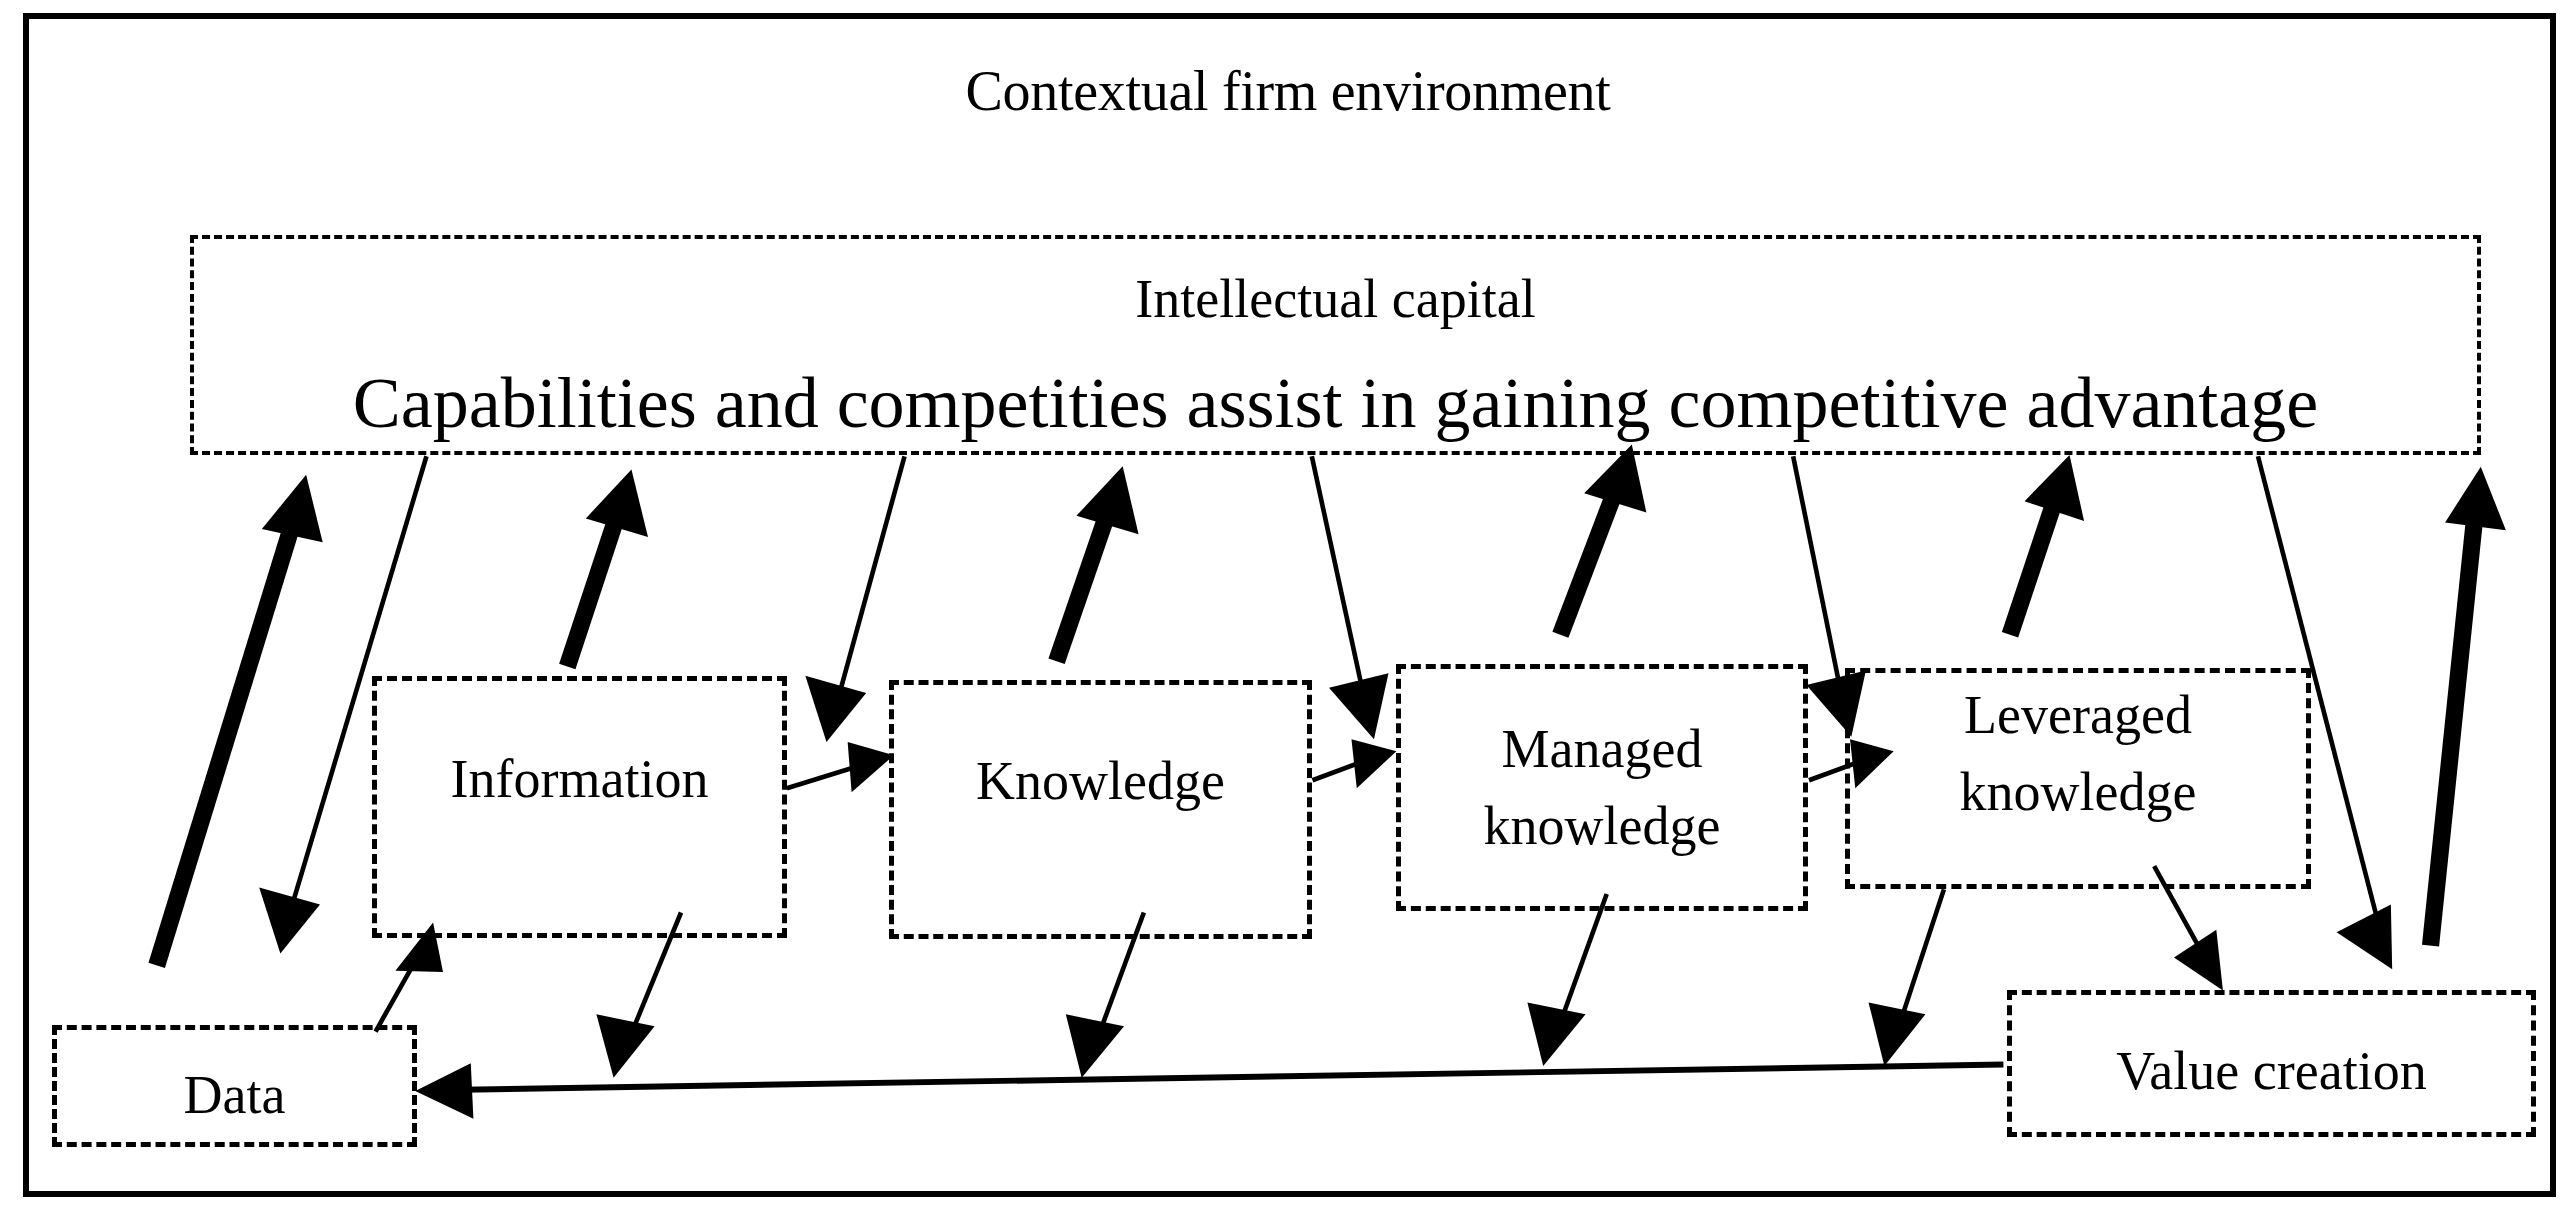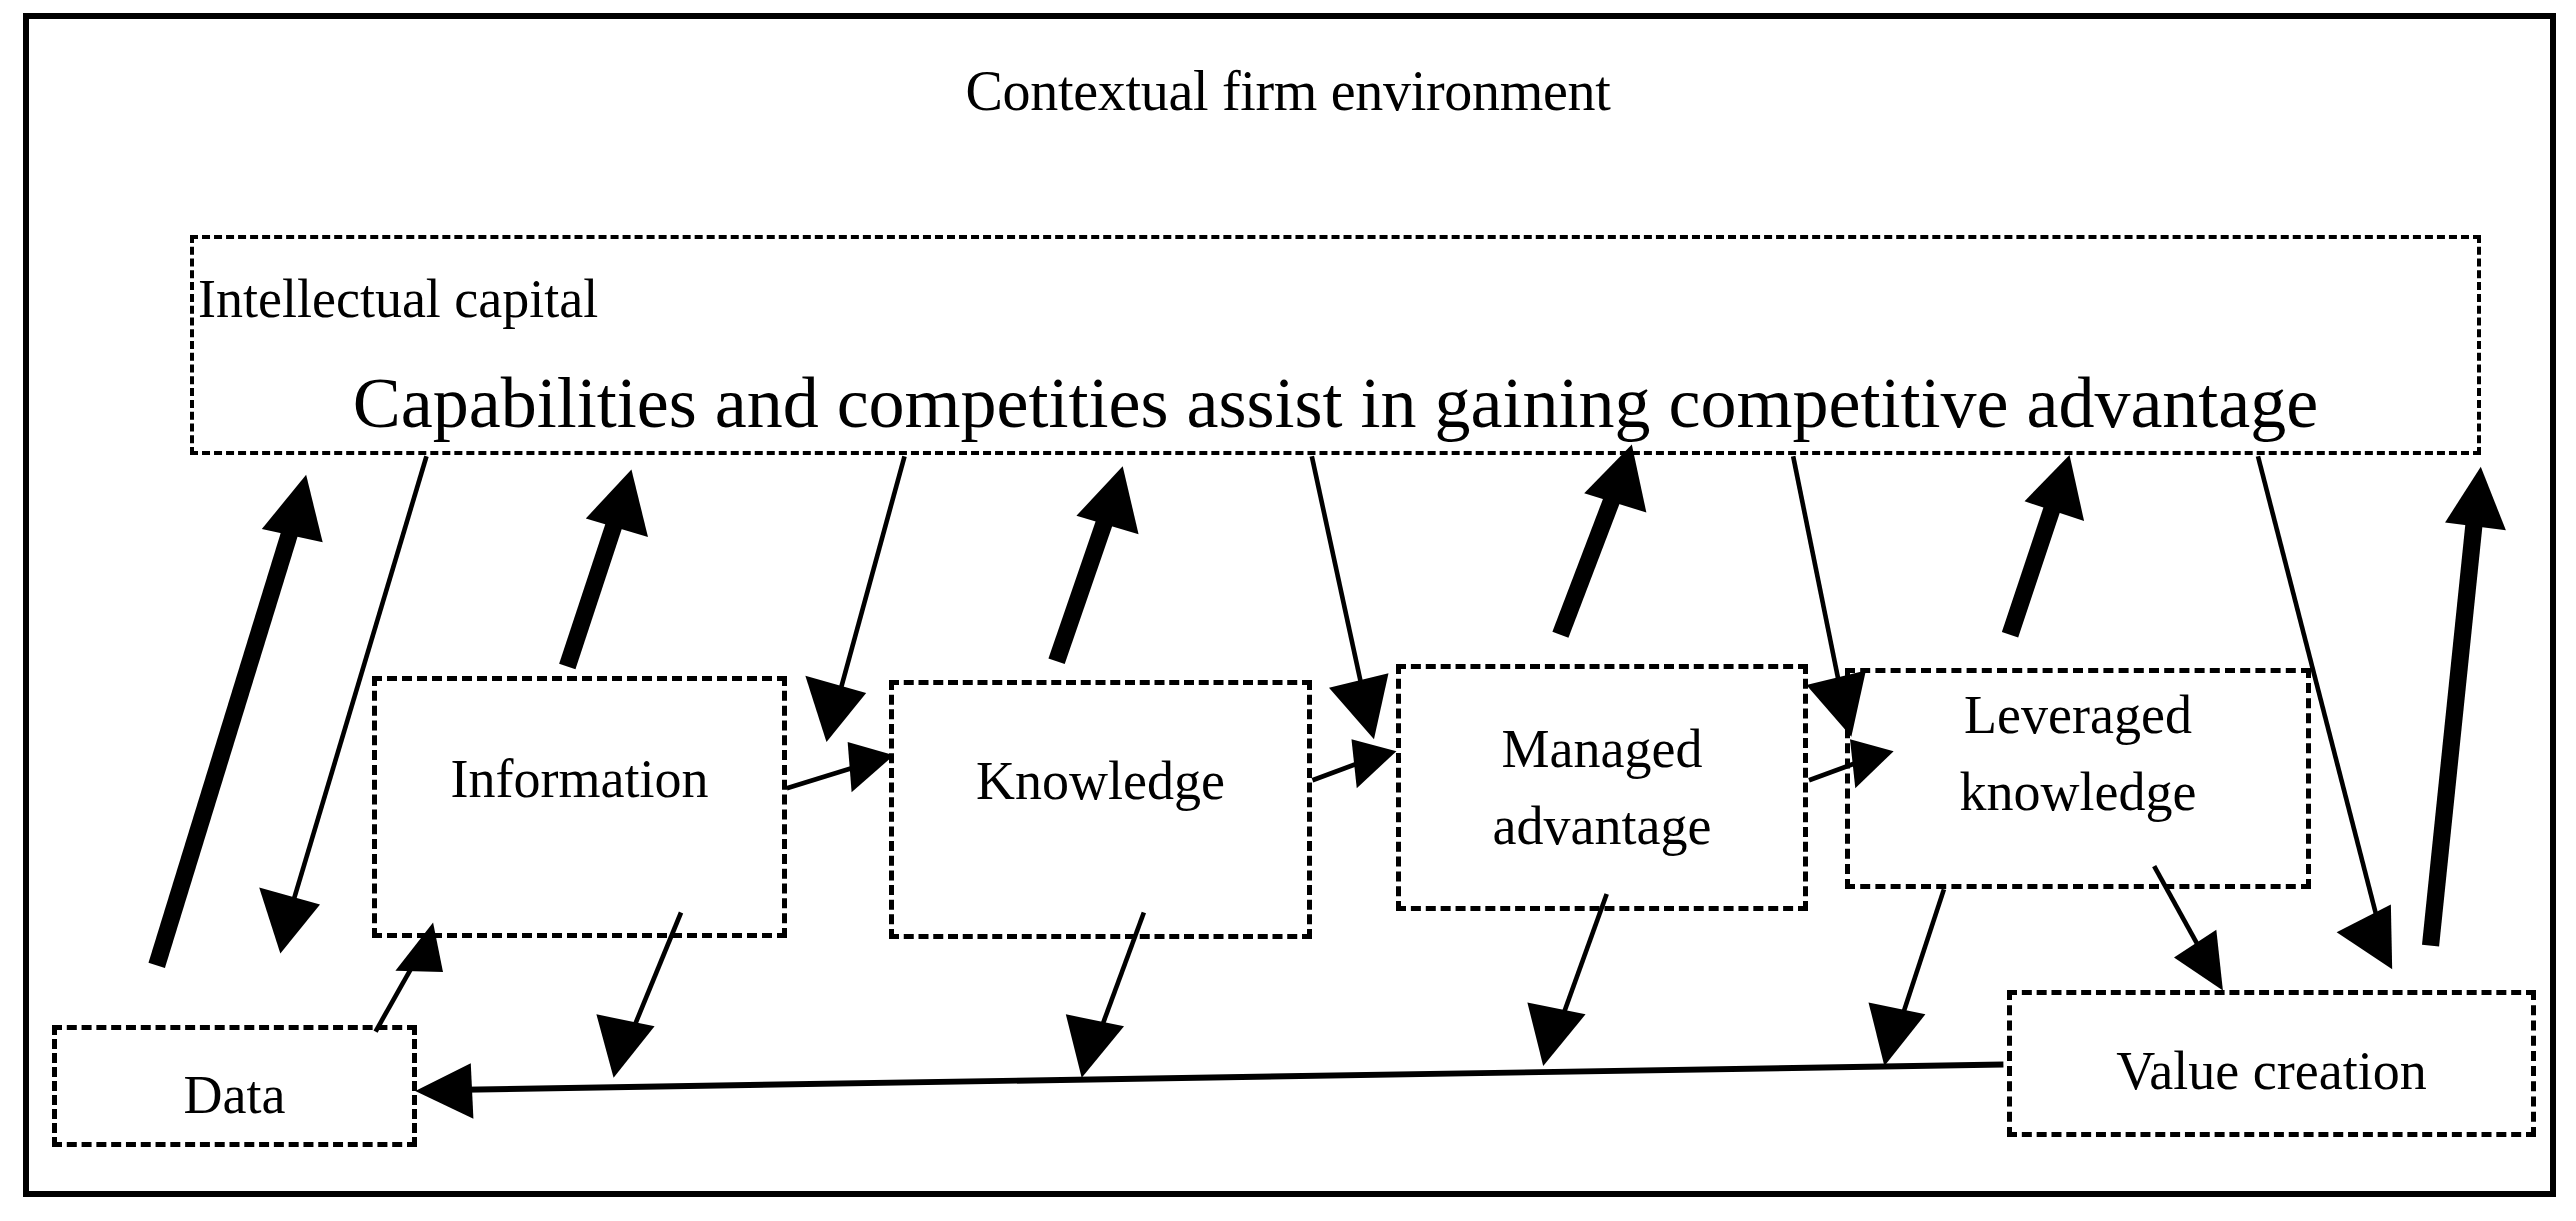--- a/index.html
+++ b/index.html
@@ -49,23 +49,24 @@
     left: 190px;
     top: 235px;
     width: 2291px;
     height: 220px;
     border: 4.6px dashed #000000;
     box-sizing: border-box;
     background: transparent;
   }
   #ic-title {
     position: absolute;
-    left: 198px;
+    left: 190px;
     top: 272px;
     width: 2291px;
+    text-align: center;
     font-size: 54px;
     line-height: 1.0;
     white-space: nowrap;
   }
   #ic-sub {
     position: absolute;
     left: 190px;
     top: 367px;
     width: 2291px;
     text-align: center;
@@ -131,21 +132,21 @@
   <div class="node-box" id="box-information"></div>
   <div class="node-box" id="box-knowledge"></div>
   <div class="node-box" id="box-managed"></div>
   <div class="node-box" id="box-leveraged"></div>
   <div class="node-box" id="box-data"></div>
   <div class="node-box" id="box-value"></div>
 
   <div class="node-label" id="label-information">Information</div>
   <div class="node-label" id="label-knowledge">Knowledge</div>
   <div class="node-label" id="label-managed">Managed
-advantage</div>
+knowledge</div>
   <div class="node-label" id="label-leveraged">Leveraged
 knowledge</div>
   <div class="node-label" id="label-value">Value creation</div>
   <div class="node-label" id="label-data">Data</div>
 
   <svg id="arrow-layer" viewBox="0 0 3896 1848">
 
     <g>
       <line class="thick-line" x1="237" y1="1460" x2="440" y2="800"></line>
       <polygon class="head" points="463,718 488,820 396,800"></polygon>

